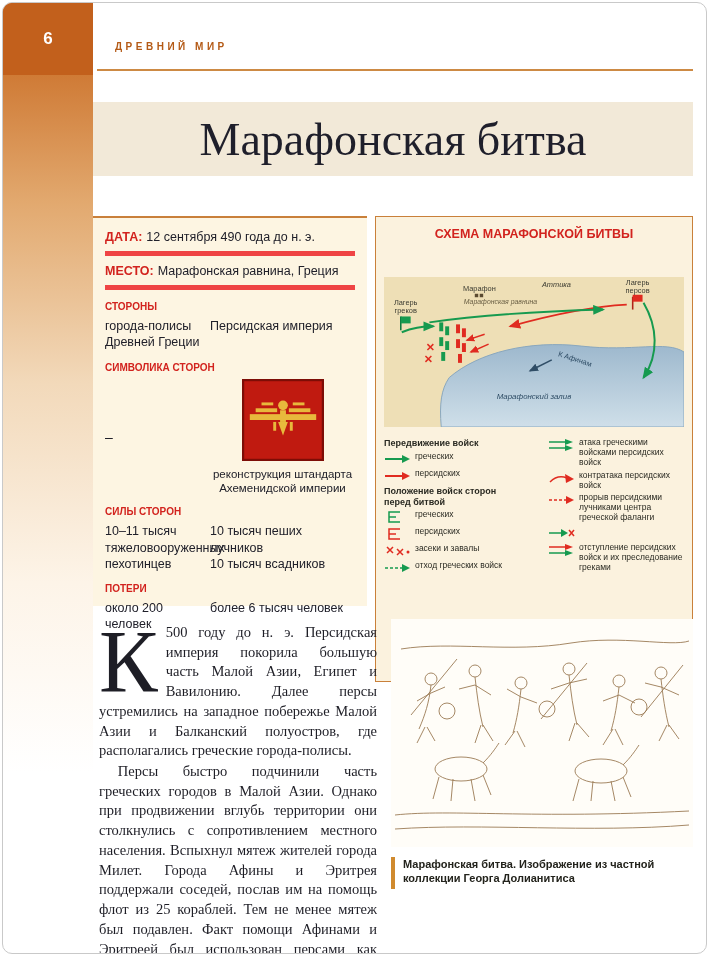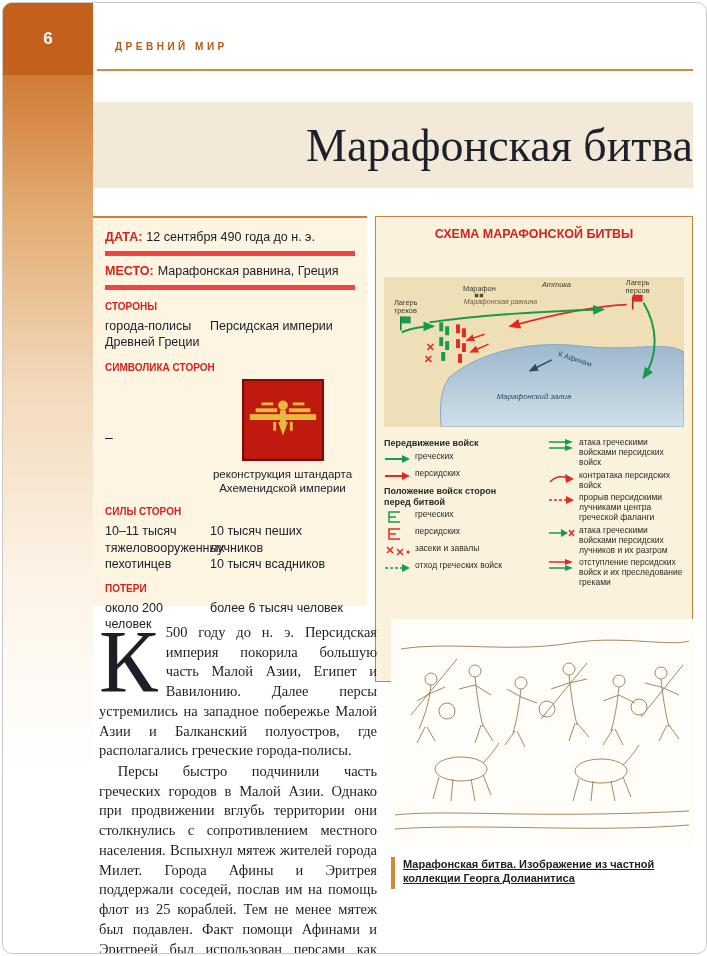--- a/index.html
+++ b/index.html
@@ -9,22 +9,22 @@
   
   .side-strip{position:absolute;left:0;top:0;width:90px;height:790px;
         background:linear-gradient(180deg,#c9671f 0px,#cf7a35 70px,#e2a96f 200px,#f2d9ba 380px,#fdf4e8 580px,#ffffff 770px);}
   .page-num{position:absolute;left:0;top:0;width:90px;height:72px;background:#c2601c;
         color:#fff;font-size:17px;font-weight:bold;display:flex;align-items:center;justify-content:center;}
   
   .kicker{position:absolute;left:112px;top:38px;font-size:10px;font-weight:bold;
         letter-spacing:3.5px;color:#b45a16;}
   .kicker-line{position:absolute;left:94px;top:66px;width:596px;height:2px;background:#cd8a44;}
   
-  .title-banner{position:absolute;left:90px;top:99px;width:600px;height:86px;
-        background:var(--banner-cream,#f2e9d8);display:flex;align-items:center;justify-content:flex-end;}
+  .title-banner{position:absolute;left:90px;top:99px;width:600px;height:74px;
+        background:var(--banner-cream,#f2e9d8);display:flex;align-items:center;justify-content:center;}
   .title-banner h1{margin:0;font-family:"Liberation Serif",serif;font-weight:normal;
         font-size:46px;color:#1f1f2b;}
   
   .infobox{position:absolute;left:90px;top:213px;width:274px;height:390px;box-sizing:border-box;
         background:var(--panel-cream,#fdf5e2);border-top:2px solid #c9803a;padding:4px 12px 0 12px;font-size:12.5px;}
   .ib-row{padding:8px 0 7px 0;border-bottom:5px solid #ef4444;}
   .ib-label{color:var(--accent-red,#d2231e);font-weight:bold;margin-right:4px;}
   .ib-h{color:var(--accent-red,#d2231e);font-weight:bold;font-size:10px;margin-top:11px;}
   .ib-grid{display:grid;grid-template-columns:105px 1fr;margin-top:6px;line-height:1.3;}
   .dash-cell{display:flex;align-items:center;justify-content:flex-start;font-size:14px;}
@@ -58,21 +58,21 @@
   .fl-d{fill:#2f4d66;}
   
   .article{position:absolute;left:96px;top:620px;width:278px;font-family:"Liberation Serif",serif;
         font-size:14.5px;line-height:1.36;text-align:justify;color:#1e1e26;}
   .dropcap{float:left;font-size:88px;line-height:74px;padding:2px 8px 0 0;font-family:"Liberation Serif",serif;}
   .para2{text-indent:1.3em;margin-top:1px;}
   
   .illus{position:absolute;left:388px;top:616px;width:302px;height:228px;background:#fffdf8;}
   .illus svg{width:100%;height:100%;}
   .sketch{stroke:#9b7b55;stroke-width:0.9;fill:none;}
-  .illus-cap{position:absolute;left:388px;top:854px;width:300px;display:flex;gap:8px;text-decoration:underline;}
+  .illus-cap{position:absolute;left:388px;top:854px;width:300px;display:flex;gap:8px;}
   .cap-bar{flex:0 0 4px;height:32px;background:#d08a2e;}
   .cap-text{font-size:11px;font-weight:bold;line-height:1.3;color:#23231c;}
 </style>
 </head>
 <body>
 
 <div class="page">
 
   <div class="side-strip"></div>
   <div class="page-num">6</div>
@@ -88,21 +88,21 @@
     <div class="ib-row">
       <span class="ib-label">ДАТА:</span><span>12 сентября 490 года до н. э.</span>
     </div>
     <div class="ib-row">
       <span class="ib-label">МЕСТО:</span><span>Марафонская равнина, Греция</span>
     </div>
 
     <div class="ib-h">СТОРОНЫ</div>
     <div class="ib-grid">
       <div>города-полисы Древней Греции</div>
-      <div>Персидская империи</div>
+      <div>Персидская империя</div>
     </div>
 
     <div class="ib-h">СИМВОЛИКА СТОРОН</div>
     <div class="ib-grid">
       <div class="dash-cell">–</div>
       <div class="emblem-cell">
         <svg class="emblem" viewBox="0 0 84 84">
           <rect x="1" y="1" width="82" height="82" fill="#c01a10" stroke="#7d0d06" stroke-width="2.5"></rect>
           <g fill="#e8b93c">
             <rect x="8" y="36" width="68" height="6"></rect>
@@ -290,21 +290,20 @@
               <polygon points="18,3 26,7 18,11" class="fl-r"></polygon>
             </svg>
           <span>прорыв персидскими лучниками центра греческой фаланги</span>
         </div>
         <div class="lg-row">
           <svg class="sym" viewBox="0 0 27 14">
               <line x1="1" y1="7" x2="14" y2="7" class="st-g-thin"></line>
               <polygon points="13,3 20,7 13,11" class="fl-g"></polygon>
               <path d="M21,4 l5,6 M26,4 l-5,6" class="st-r-thin"></path>
             </svg>
-          <span>атака греческими войсками персидских лучников и их разгром</span>
         </div>
         <div class="lg-row">
           <svg class="sym" viewBox="0 0 27 14">
               <line x1="1" y1="4" x2="18" y2="4" class="st-r-thin"></line>
               <polygon points="17,1 25,4 17,7" class="fl-r"></polygon>
               <line x1="1" y1="10" x2="18" y2="10" class="st-g-thin"></line>
               <polygon points="17,7 25,10 17,13" class="fl-g"></polygon>
             </svg>
           <span>отступление персидских войск и их преследование греками</span>
         </div>

